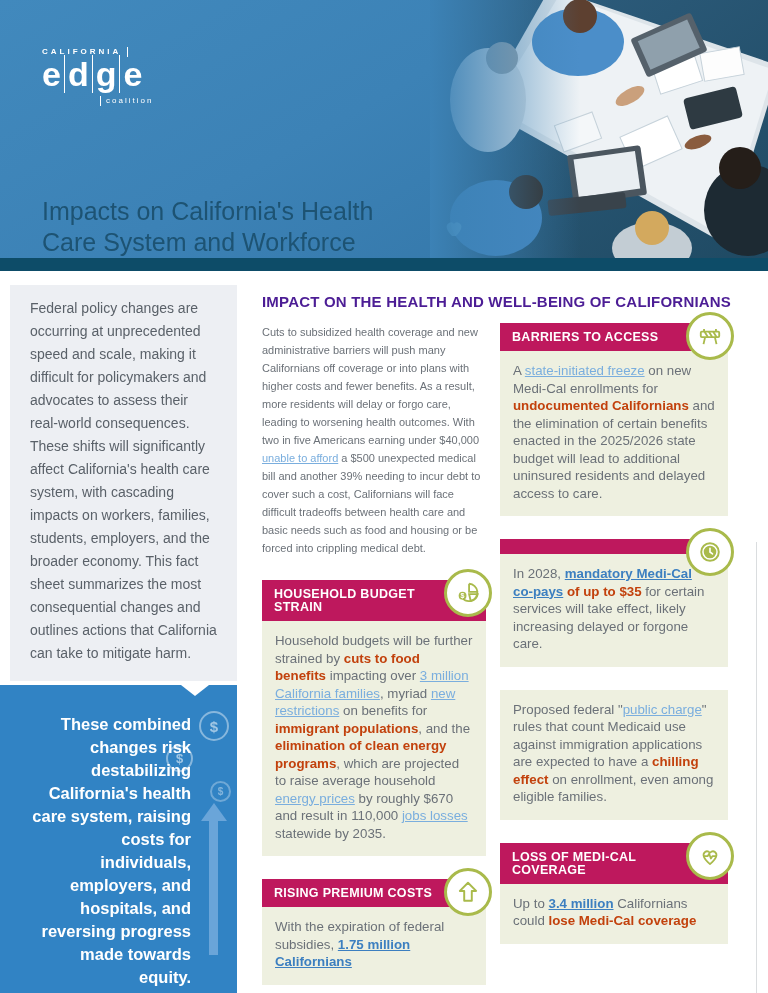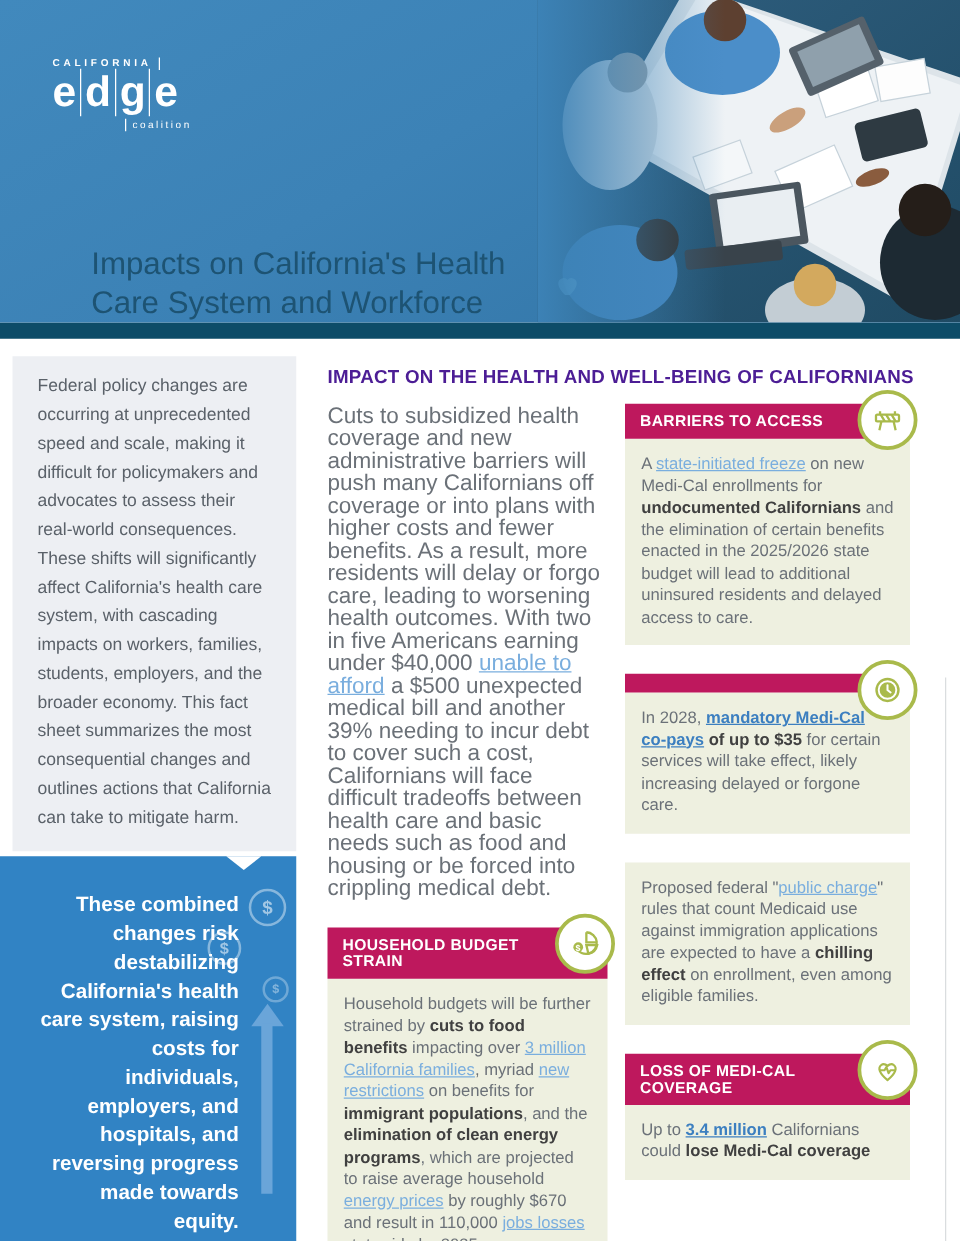--- a/index.html
+++ b/index.html
@@ -11,21 +11,21 @@
   .hero { position:relative; height:258px; background:linear-gradient(150deg,#4189bd 0%,#3c82b6 45%,#3173a4 100%); overflow:hidden; }
   .hero-photo { position:absolute; top:0; right:0; width:338px; height:258px; }
   .logo { position:absolute; left:42px; top:40px; color:#fff; }
   .logo-top { font-size:8px; letter-spacing:3px; font-weight:700; padding-right:6px; border-right:1.5px solid #fff; display:inline-block; line-height:10px; }
   .logo-main { font-size:34px; font-weight:700; line-height:30px; letter-spacing:0; margin-top:1px; }
   .logo-main span { padding:0 3px; border-right:1.5px solid #fff; }
   .logo-main span:first-child { padding-left:0; }
   .logo-main span:last-child { border-right:none; }
   .logo-bottom { font-size:8px; letter-spacing:2px; border-left:1.5px solid #fff; display:inline-block; padding-left:5px; margin-left:58px; line-height:10px; }
   .hero-title { position:absolute; left:42px; top:88px; color:#fff; font-size:41px; font-weight:700; line-height:45px; letter-spacing:-0.5px; }
-  .hero-sub { position:absolute; left:42px; top:196px; color:#1d5373; font-size:25px; font-weight:400; line-height:31px;margin-left:31px; }
+  .hero-sub { position:absolute; left:42px; top:196px; color:#1d5373; font-size:25px; font-weight:400; line-height:31px; }
 
   .divider-bar { height:13px; background:#0d4c68; }
 
   
   .content { position:relative; display:flex; height:722px;border-radius:21px; }
   .page-edge { position:absolute; left:756px; top:271px; width:1px; height:722px; background:#dadddf; }
 
   
   .left-col { width:237px; flex:0 0 237px; display:flex; flex-direction:column; }
   .intro-box { margin:14px 0 0 10px; background:#edeff3; padding:12px 18px 16px 20px; }
@@ -43,35 +43,35 @@
   .up-arrow .shaft { position:absolute; left:8px; top:16px; bottom:0; width:9px; background:#6aa5d9; }
   .up-arrow .head { position:absolute; left:0; top:0; width:0; height:0;
     border-left:13px solid transparent; border-right:13px solid transparent; border-bottom:18px solid #6aa5d9; }
 
   
   .main-col { flex:1; padding:22px 12px 0 25px; }
   .main-heading { color:#4c1d95; font-size:15px; font-weight:700; letter-spacing:.2px; }
   .cols { display:flex; gap:14px; margin-top:13px; }
   .col-a { width:224px; flex:0 0 224px; }
   .col-b { width:228px; flex:0 0 228px; }
-  .lead { font-size:18px; line-height:18px; color:#6b7178; }
+  .lead { font-size:11px; line-height:18px; color:#6b7178; }
 
   
   .card { position:relative; margin-top:23px; }
   .col-b .card:first-child { margin-top:0; }
   .col-a .card:first-child { margin-top:24px; }
   .card-bar { position:relative; background:#be185d; color:#fff; font-size:12.5px; font-weight:700;
     letter-spacing:.3px; padding:8px 44px 7px 12px; line-height:13px; }
   .card-icon { position:absolute; right:-6px; top:-11px; width:48px; height:48px; background:#fff;
     border:3px solid #a9ba4b; border-radius:50%; display:flex; align-items:center; justify-content:center; z-index:3; }
   .card-icon svg { width:26px; height:26px; }
   .card-body { background:#eef0e0; padding:11px 13px 14px 13px; font-size:13.3px; line-height:17.5px; color:#6b7178; }
 
   .seg-n { color:#6b7178; }
-  .seg-b { color:#404040; font-weight:700; }
+  .seg-b { color:#c2410c; font-weight:700; }
   .seg-l { color:#7aaede; text-decoration:underline; cursor:pointer; }
   .seg-B { color:#3c7fc0; font-weight:700; text-decoration:underline; cursor:pointer; }
 </style>
 </head>
 <body>
 
 <div class="page">
 
   <header class="hero">
     <svg class="hero-photo" viewBox="0 0 338 258" preserveAspectRatio="none">

